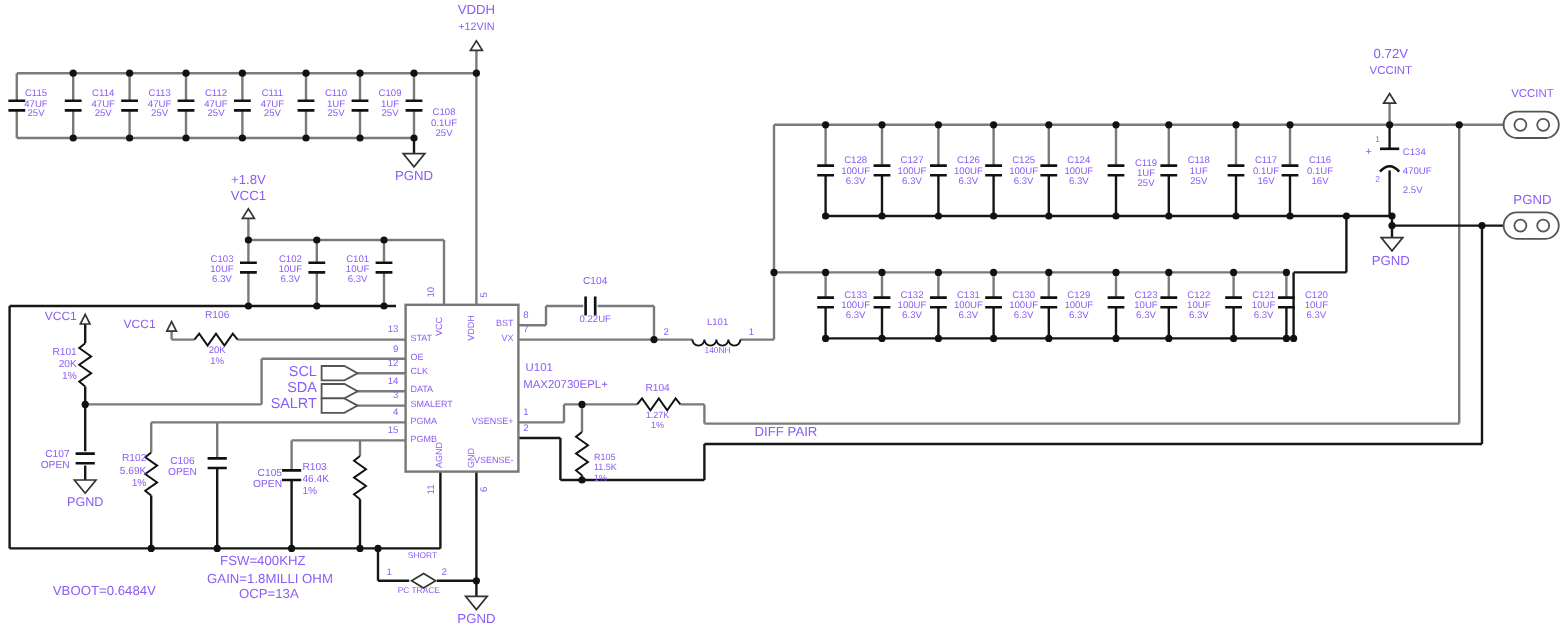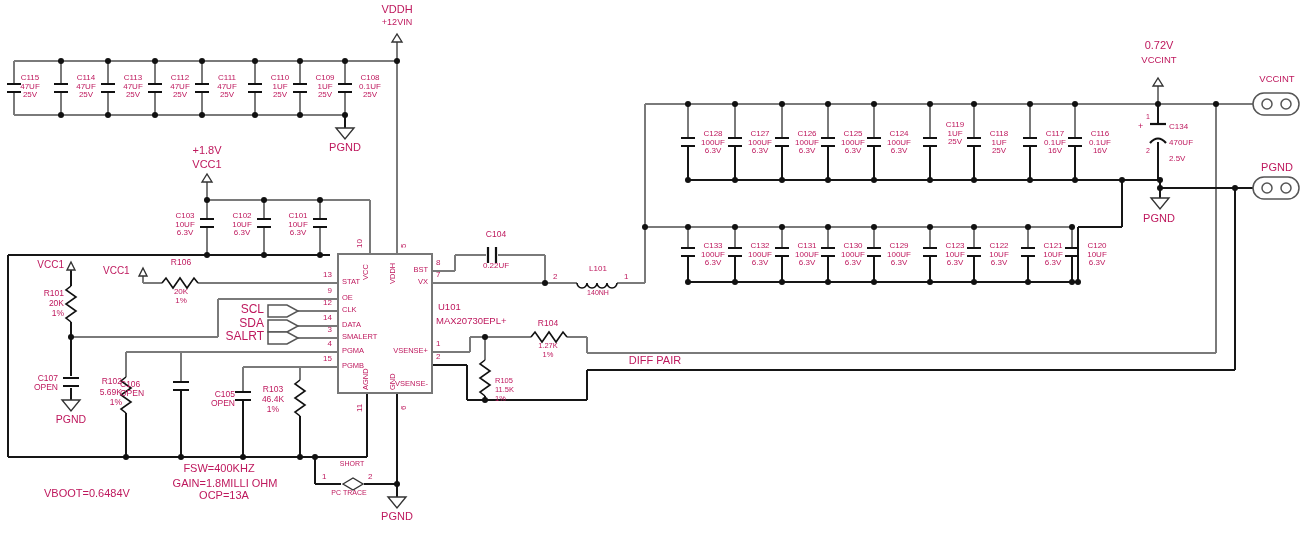--- a/index.html
+++ b/index.html
@@ -1,17 +1,17 @@
 <!DOCTYPE html>
 <html><head>
 <meta charset="utf-8">
 <style>
   html,body{margin:0;padding:0;background:#fff}
   #wrap{position:relative;width:1303px;height:534px;background:#fff;
-        font-family:"Liberation Sans",sans-serif;color:#be185d;overflow:hidden}
+        font-family:"Liberation Sans",sans-serif;color:#8b5cf6;overflow:hidden}
   #wires{position:absolute;left:0;top:0}
   .t{position:absolute;white-space:nowrap;line-height:1}
   .c{text-align:center}.r{text-align:right}
   .ml{position:absolute}.ml span{display:block}
   .cl{position:absolute;width:36px;text-align:center;font-size:8px;line-height:8.5px}
   .cl span{display:block}
   .f7{font-size:7px}.f75{font-size:7.5px}.f8{font-size:8px}.f85{font-size:8.5px}
   .f9{font-size:9px}.f95{font-size:9.5px}.f10{font-size:10px}.f105{font-size:10.5px}
   .f11{font-size:11px}.f12{font-size:12px}
   .lh9{line-height:9px}.lh10{line-height:10px}.lh105{line-height:10.5px}.lh16{line-height:16px}
@@ -246,21 +246,21 @@
 <div class="cl" style="left:262px;top:74px">
       <span>C110</span>
       <span>1UF</span>
       <span>25V</span>
     </div>
 <div class="cl" style="left:307px;top:74px">
       <span>C109</span>
       <span>1UF</span>
       <span>25V</span>
     </div>
-<div class="cl" style="left:352px;top:74px">
+<div class="cl" style="left:352px;top:90px">
       <span>C108</span>
       <span>0.1UF</span>
       <span>25V</span>
     </div>
 
 <div class="cl" style="left:167px;top:212px">
       <span>C103</span>
       <span>10UF</span>
       <span>6.3V</span>
     </div>
@@ -293,21 +293,21 @@
 <div class="cl" style="left:835px;top:130px">
       <span>C125</span>
       <span>100UF</span>
       <span>6.3V</span>
     </div>
 <div class="cl" style="left:881px;top:130px">
       <span>C124</span>
       <span>100UF</span>
       <span>6.3V</span>
     </div>
-<div class="cl" style="left:937px;top:121px">
+<div class="cl" style="left:937px;top:132px">
       <span>C119</span>
       <span>1UF</span>
       <span>25V</span>
     </div>
 <div class="cl" style="left:981px;top:130px">
       <span>C118</span>
       <span>1UF</span>
       <span>25V</span>
     </div>
 <div class="cl" style="left:1037px;top:130px">
@@ -392,41 +392,41 @@
 <div class="t c f85" style="left:160px;top:258px;width:42px">R106</div>
 <div class="ml c f8 lh9" style="left:162px;top:287px;width:38px;text-align:center">
       <span>20K</span>
       <span>1%</span>
     </div>
 <div class="ml r f85 lh105" style="left:80px;top:376px;width:42px;text-align:right">
       <span>R102</span>
       <span>5.69K</span>
       <span>1%</span>
     </div>
-<div class="ml r f85 lh10" style="left:252px;top:384px;width:42px;text-align:center">
+<div class="ml r f85 lh10" style="left:252px;top:384px;width:42px;text-align:left">
       <span>R103</span>
       <span>46.4K</span>
       <span>1%</span>
     </div>
 <div class="t c f85" style="left:527px;top:319px;width:42px">R104</div>
 <div class="ml c f75 lh9" style="left:529px;top:341px;width:38px;text-align:center">
       <span>1.27K</span>
       <span>1%</span>
     </div>
 <div class="ml f75 lh9" style="left:495px;top:376px;width:40px">
       <span>R105</span>
       <span>11.5K</span>
       <span>1%</span>
     </div>
 
 <div class="ml r f85 lh9" style="left:16px;top:374px;width:42px;text-align:right">
       <span>C107</span>
       <span>OPEN</span>
     </div>
-<div class="ml r f85 lh9" style="left:120px;top:380px;width:42px;text-align:left">
+<div class="ml r f85 lh9" style="left:131px;top:380px;width:42px;text-align:center">
       <span>C106</span>
       <span>OPEN</span>
     </div>
 <div class="ml r f85 lh9" style="left:193px;top:390px;width:42px;text-align:right">
       <span>C105</span>
       <span>OPEN</span>
     </div>
 
 <div class="t r f12" style="left:212px;top:303px;width:52px">SCL</div>
 <div class="t r f12" style="left:212px;top:317px;width:52px">SDA</div>

